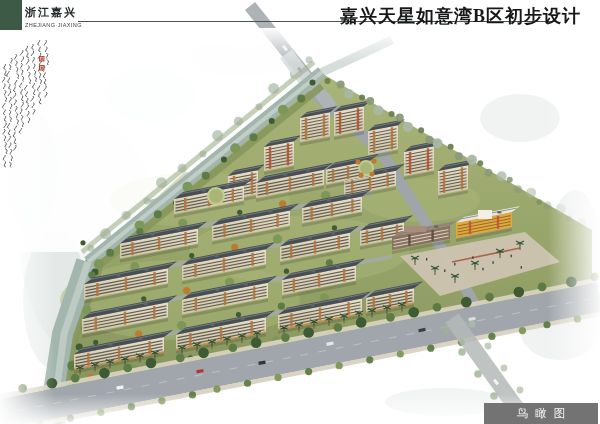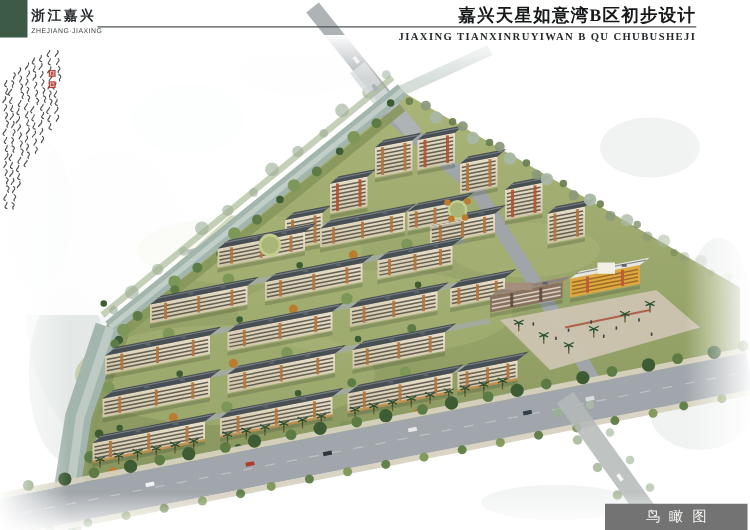--- a/index.html
+++ b/index.html
@@ -4,37 +4,36 @@
 <style>
   html,body{margin:0;padding:0;background:#888;}
   .page{position:relative;width:600px;height:424px;background:#ffffff;overflow:hidden;
         font-family:"Liberation Serif","DejaVu Serif",serif;}
   .scene{position:absolute;left:0;top:0;z-index:1;}
   .hdr{position:absolute;z-index:3;}
   #logoBlock{left:0;top:0;width:22px;height:30px;}
   #regionCn{left:25px;top:5px;font-weight:bold;font-size:11px;letter-spacing:2px;color:#23282a;white-space:nowrap;}
   #regionEn{left:25px;top:22px;font-size:5.5px;letter-spacing:.4px;color:#3b4144;white-space:nowrap;font-family:"Liberation Sans",sans-serif;}
   #hRule{left:78px;top:21px;width:479px;height:1px;background:#4c5254;}
-  #titleCn{left:340px;top:4px;width:217px;text-align:right;font-weight:bold;font-size:14px;letter-spacing:1px;color:#16181a;white-space:nowrap;}
+  #titleCn{left:340px;top:4px;width:217px;text-align:right;font-weight:bold;font-size:18px;letter-spacing:1px;color:#16181a;white-space:nowrap;}
   #titleEn{left:300px;top:24px;width:257px;text-align:right;font-weight:bold;font-size:8.5px;letter-spacing:1.1px;color:#26292b;white-space:nowrap;}
   #viewLabel{position:absolute;z-index:3;left:484px;top:403px;width:114px;height:21px;
              display:flex;align-items:center;justify-content:center;
              color:#f4f6f2;font-size:11.5px;letter-spacing:7px;text-indent:7px;}
 </style>
 </head>
 <body>
 
 <div class="page">
 
   <div class="hdr" id="logoBlock" style="background: rgb(60, 90, 70);"></div>
   <div class="hdr" id="regionCn">浙江嘉兴</div>
   <div class="hdr" id="regionEn">ZHEJIANG·JIAXING</div>
   <div class="hdr" id="hRule"></div>
   <div class="hdr" id="titleCn">嘉兴天星如意湾B区初步设计</div>
-  <div class="hdr" id="titleEn">JIAXING TIANXINRUYIWAN B QU CHUBUSHEJI</div>
 
   <svg class="scene" id="scene" width="600" height="424" viewBox="0 0 600 424">
       <defs>
         <linearGradient id="lawnG" x1="0" y1="0" x2="0" y2="1">
           <stop offset="0" stop-color="#aab578" stop-opacity="1"></stop>
           <stop offset="1" stop-color="#86955d" stop-opacity="1"></stop>
         </linearGradient>
         <linearGradient id="facadeG" x1="0" y1="0" x2="0" y2="1">
           <stop offset="0" stop-color="#eadfcb" stop-opacity="1"></stop>
           <stop offset="0" stop-color="#eadfcb" stop-opacity="1"></stop>

